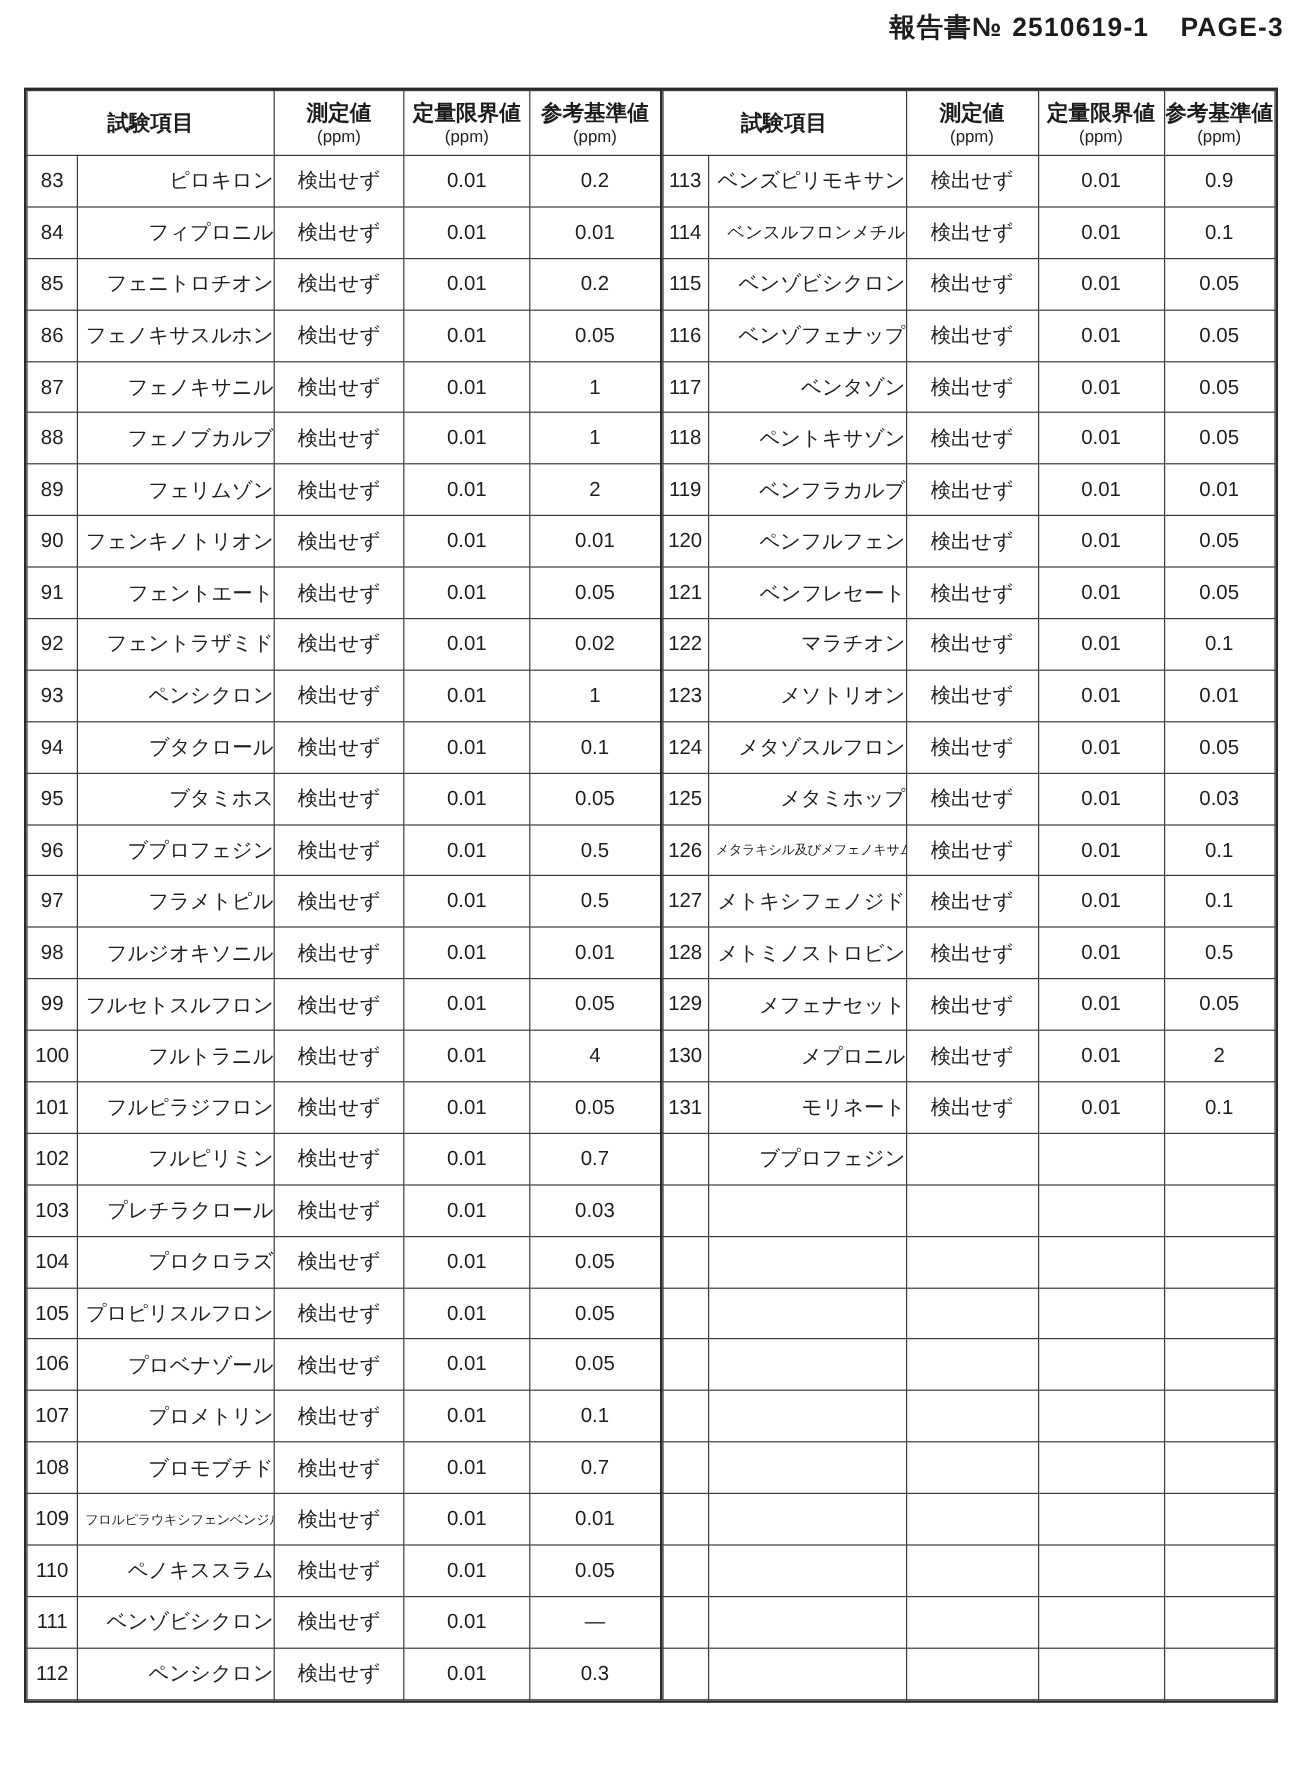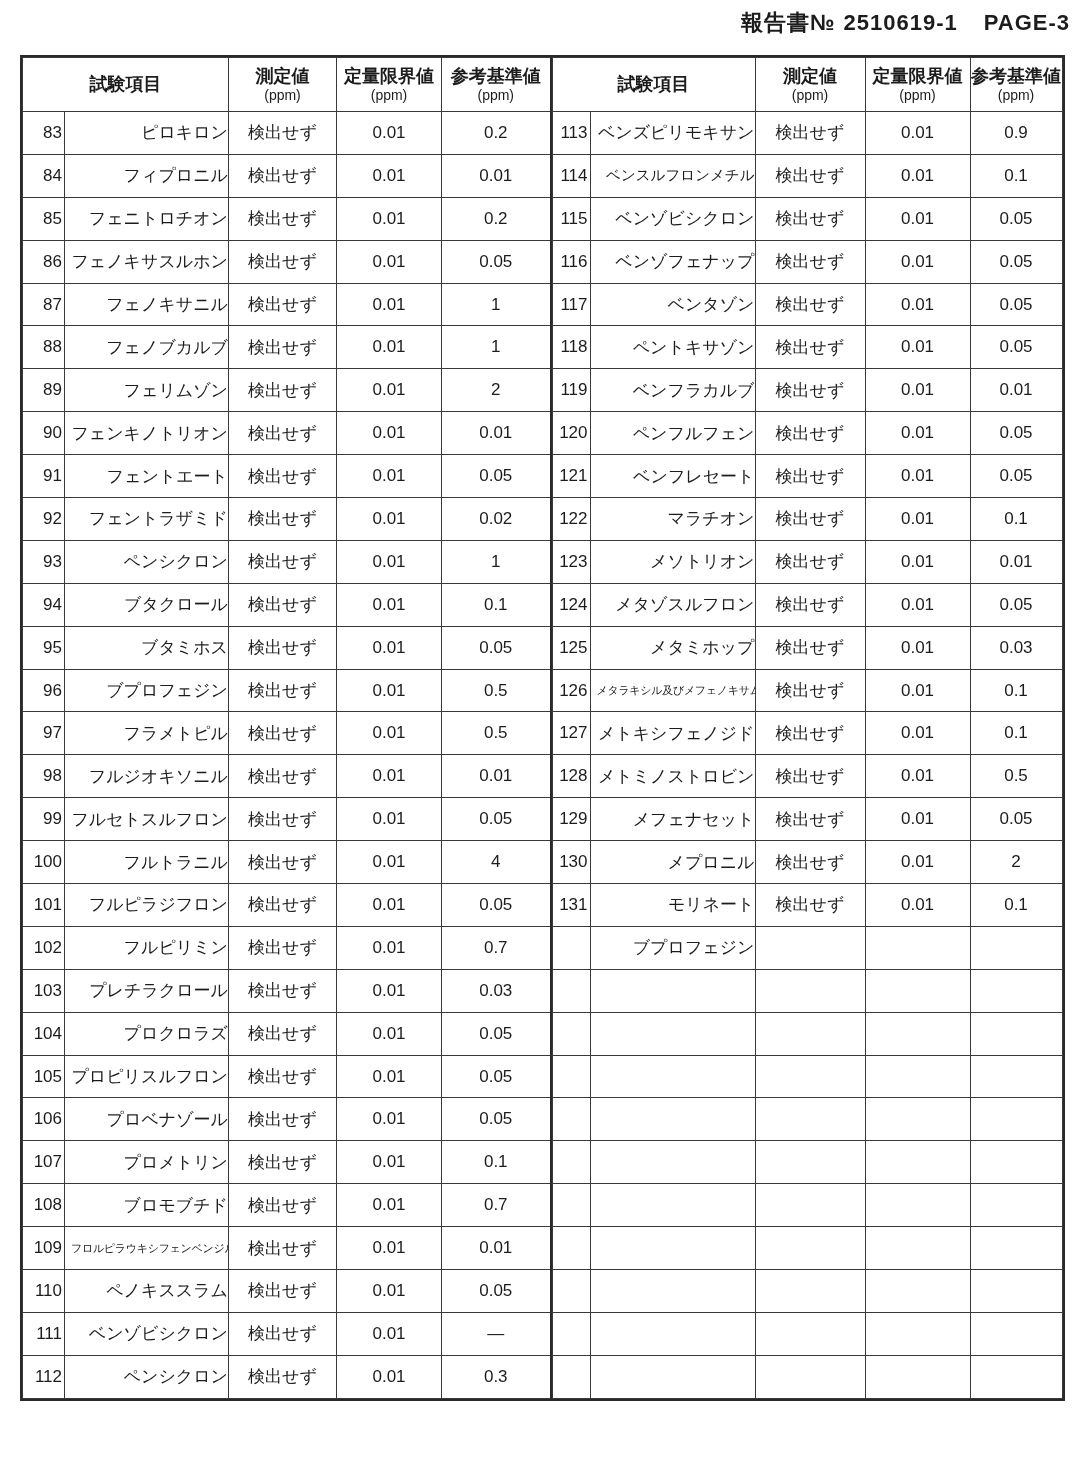--- a/index.html
+++ b/index.html
@@ -8,37 +8,37 @@
     font-family:"Liberation Sans","DejaVu Sans",sans-serif;color:#1c1c1c;
     -webkit-font-smoothing:antialiased;
   }
   .report-head{
     position:absolute;top:8px;right:10px;
     font-size:22px;font-weight:bold;letter-spacing:1px;white-space:nowrap;
   }
   .report-head .gap{display:inline-block;width:26px;}
   .report-head .sp{display:inline-block;width:8px;}
   .tables{
-    position:absolute;left:20px;top:55px;display:flex;
+    position:absolute;left:20px;top:73px;display:flex;
     border:2px solid #2a2a2a;background:#fff;
   }
   table{border-collapse:collapse;table-layout:fixed;}
   #left-table{width:528px;border-right:2px solid #2a2a2a;}
   #right-table{width:510px;}
   th,td{
     border:1px solid #3a3a3a;overflow:hidden;white-space:nowrap;
     padding:0;box-sizing:border-box;
   }
   thead th{
     height:54px;font-size:18px;font-weight:bold;text-align:center;
     line-height:1.25;vertical-align:middle;
   }
   thead .unit{font-size:14px;font-weight:normal;}
   tbody td{height:42.9px;font-size:17px;vertical-align:middle;}
-  td.c-no{text-align:right;padding:0 2px;}
+  td.c-no{text-align:center;padding:0 2px;}
   td.c-name{text-align:right;padding-left:6px;}
   td.c-name.s{font-size:14.5px;}
   td.c-name.xs{font-size:11px;letter-spacing:-0.3px;}
   td.c-measured,td.c-limit,td.c-reference{text-align:center;}
 </style>
 </head>
 <body>
 
 <div class="report-head">
   <span>報告書№</span><span class="sp"></span><span>2510619-1</span><span class="gap"></span><span>PAGE-3</span>

